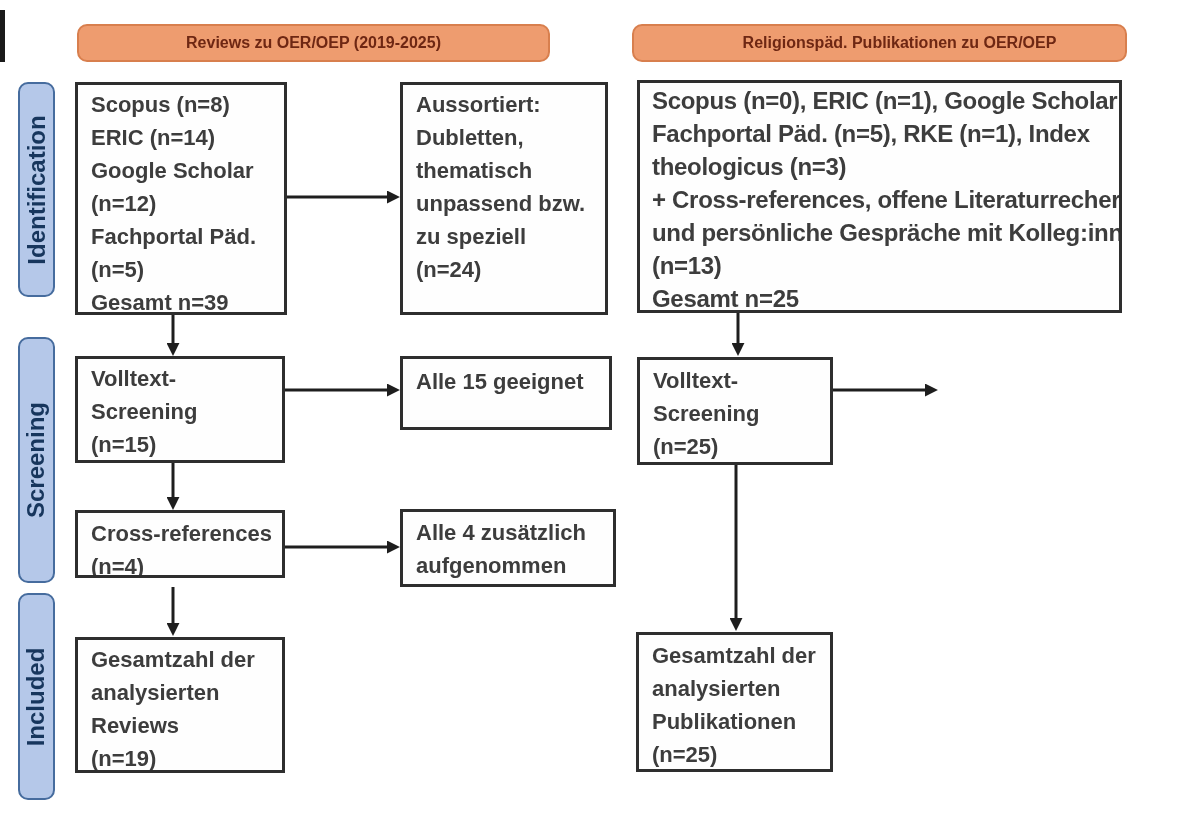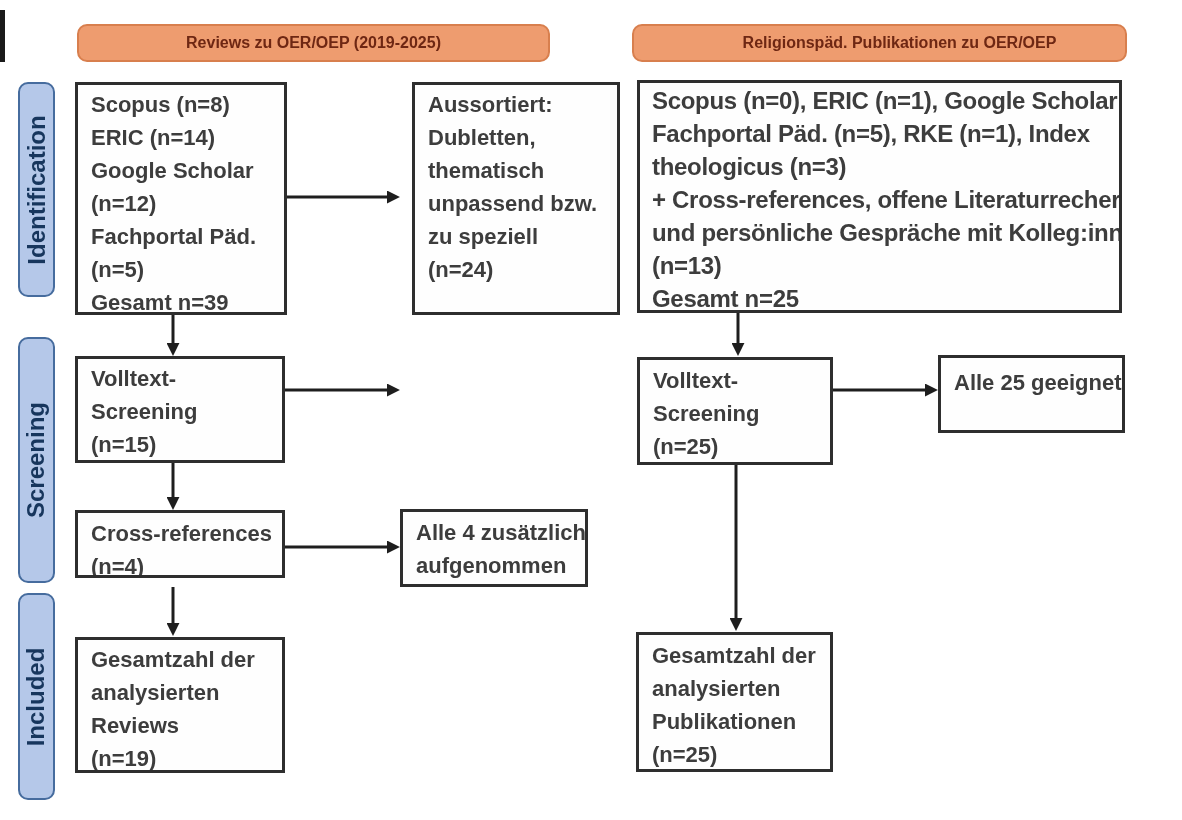--- a/index.html
+++ b/index.html
@@ -65,25 +65,25 @@
     border: 3px solid #2E2E2E;
     color: #3D3D3D;
     font-size: 22px;
     font-weight: bold;
     line-height: 33px;
     white-space: pre;
     padding: 3px 13px 0 13px;
     overflow: hidden;
   }
   #box-a { left: 75px;  top: 82px;  width: 212px; height: 233px; }
-  #box-b { left: 400px; top: 82px;  width: 208px; height: 233px; margin-left: 12px; }
+  #box-b { left: 400px; top: 82px;  width: 208px; height: 233px; }
   #box-c { left: 75px;  top: 356px; width: 210px; height: 107px; }
   #box-d { left: 400px; top: 356px; width: 212px; height: 74px;  padding-top: 6px; }
   #box-e { left: 75px;  top: 510px; width: 210px; height: 68px;  padding-top: 4px; }
-  #box-f { left: 400px; top: 509px; width: 188px; height: 78px;  padding-top: 4px; }
+  #box-f { left: 400px; top: 509px; width: 216px; height: 78px;  padding-top: 4px; }
   #box-g { left: 75px;  top: 637px; width: 210px; height: 136px; }
   #box-h { left: 637px; top: 80px;  width: 485px; height: 233px;
            font-size: 24px; letter-spacing: -0.3px; padding: 1px 4px 0 12px; }
   #box-i { left: 637px; top: 357px; width: 196px; height: 108px; padding-top: 4px; }
   #box-j { left: 938px; top: 355px; width: 187px; height: 78px;  padding-top: 8px; }
   #box-k { left: 636px; top: 632px; width: 197px; height: 140px; padding-top: 4px; }
 
   
   #arrows {
     position: absolute;
@@ -131,40 +131,40 @@
 Gesamt n=39</div>
   <div id="box-b" class="flow-box">Aussortiert:
 Dubletten,
 thematisch
 unpassend bzw.
 zu speziell
 (n=24)</div>
   <div id="box-c" class="flow-box">Volltext-
 Screening
 (n=15)</div>
+  <div id="box-d" class="flow-box">Alle 15 geeignet</div>
   <div id="box-e" class="flow-box">Cross-references
 (n=4)</div>
   <div id="box-f" class="flow-box">Alle 4 zusätzlich
 aufgenommen</div>
   <div id="box-g" class="flow-box">Gesamtzahl der
 analysierten
 Reviews
 (n=19)</div>
 
   <div id="box-h" class="flow-box">Scopus (n=0), ERIC (n=1), Google Scholar (n=2),
 Fachportal Päd. (n=5), RKE (n=1), Index
 theologicus (n=3)
 + Cross-references, offene Literaturrecherche
 und persönliche Gespräche mit Kolleg:innen
 (n=13)
 Gesamt n=25</div>
   <div id="box-i" class="flow-box">Volltext-
 Screening
 (n=25)</div>
-  <div id="box-j" class="flow-box">Alle 25 geeignet</div>
   <div id="box-k" class="flow-box">Gesamtzahl der
 analysierten
 Publikationen
 (n=25)</div>
 
   <svg id="arrows" viewBox="0 0 1182 820" xmlns="http://www.w3.org/2000/svg">
     <defs>
       <marker id="ah" viewBox="0 0 12 12" refX="1" refY="6" markerWidth="13" markerHeight="13" markerUnits="userSpaceOnUse" orient="auto">
         <path d="M0,0 L12,6 L0,12 Z" fill="#1E1E1E"></path>
       </marker>

